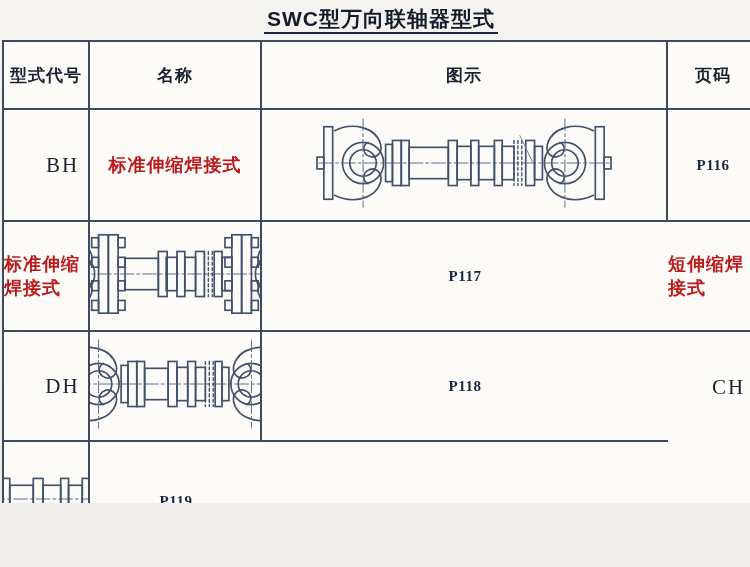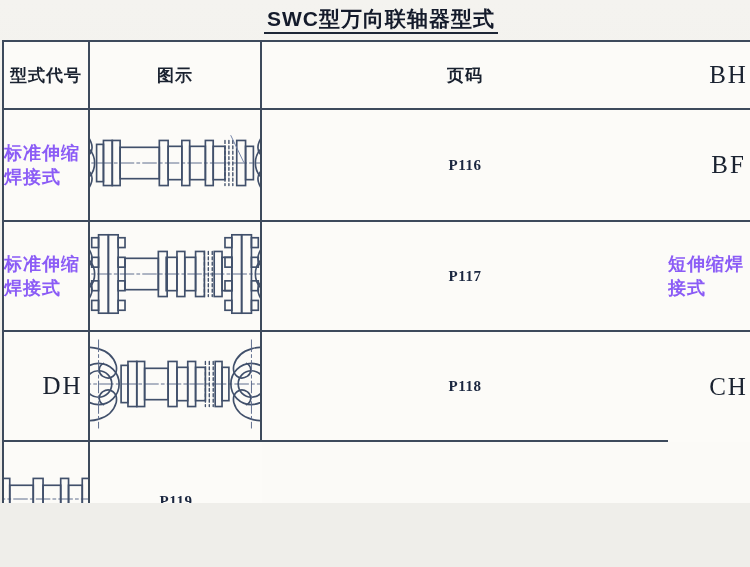--- a/index.html
+++ b/index.html
@@ -45,25 +45,25 @@
   }
   .cell.last-col{border-right:none;}
   .cell.last-row{border-bottom:none;}
   .head{
     font-family:"Liberation Sans", sans-serif;
     font-weight:bold;font-size:17px;color:#1a2230;
     letter-spacing:1px;
   }
   .code{
     font-family:"Liberation Serif", serif;
-    font-size:25px;color:#1a2230;letter-spacing:2px;padding-left:33px;
+    font-size:21px;color:#1a2230;letter-spacing:2px;padding-left:33px;
   }
   .name{
     font-family:"Liberation Sans", sans-serif;
-    font-weight:bold;font-size:18px;color:#8b5cf6;
+    font-weight:bold;font-size:18px;color:#b91c1c;
     letter-spacing:1px;
   }
   .pageref{
     font-family:"Liberation Serif", serif;
     font-weight:bold;font-size:15px;color:#1b2740;
     letter-spacing:0.5px;
   }
   .drawing{display:flex;align-items:center;justify-content:center;}
 </style>
 </head>
@@ -71,20 +71,21 @@
 
 <div class="page">
 
   <div class="title">
     <span>SWC型万向联轴器型式</span>
   </div>
 
   <div class="table">
 
     <div class="cell head">型式代号</div>
+    <div class="cell head">名称</div>
     <div class="cell head">图示</div>
     <div class="cell head last-col">页码</div>
 
     <div class="cell code">BH</div>
     <div class="cell name">标准伸缩焊接式</div>
     <div class="cell drawing">
       <div><svg width="296" height="98" viewBox="0 0 300 100" xmlns="http://www.w3.org/2000/svg">
          <g stroke="#41506b" stroke-width="1.7" fill="none" stroke-linecap="round">
            <line x1="2" y1="50" x2="298" y2="50" stroke="#5d6c8c" stroke-width="1" stroke-dasharray="14 3 3 3"></line>
               <g>
@@ -119,21 +120,20 @@
               <rect x="222" y="33" width="8" height="34"></rect>
               <line x1="201" y1="27" x2="201" y2="73" stroke-width="1.4" stroke-dasharray="3 2.5"></line>
               <line x1="205" y1="27" x2="205" y2="73" stroke-width="1.4" stroke-dasharray="3 2.5"></line>
               <line x1="209" y1="27" x2="209" y2="73" stroke-width="1.4" stroke-dasharray="3 2.5"></line>
               <line x1="207" y1="22" x2="220" y2="49" stroke="#7383a8" stroke-width="1"></line>
          </g>
        </svg></div>
     </div>
     <div class="cell pageref last-col">P116</div>
 
-    <div class="cell code">BF</div>
     <div class="cell name">标准伸缩焊接式</div>
     <div class="cell drawing">
       <div><svg width="300" height="98" viewBox="0 0 300 100" xmlns="http://www.w3.org/2000/svg">
          <g stroke="#41506b" stroke-width="1.7" fill="none" stroke-linecap="round">
            <line x1="2" y1="50" x2="298" y2="50" stroke="#5d6c8c" stroke-width="1" stroke-dasharray="14 3 3 3"></line>
               <g>
       <rect x="0" y="44" width="7" height="12"></rect>
       <rect x="7" y="4" width="9" height="92"></rect>
       <path d="M18,17 C36,8 60,13 65,31 C67,41 59,47 51,42 C46,38 47,31 52,29"></path>
       <path d="M18,83 C36,92 60,87 65,69 C67,59 59,53 51,58 C46,62 47,69 52,71"></path>

